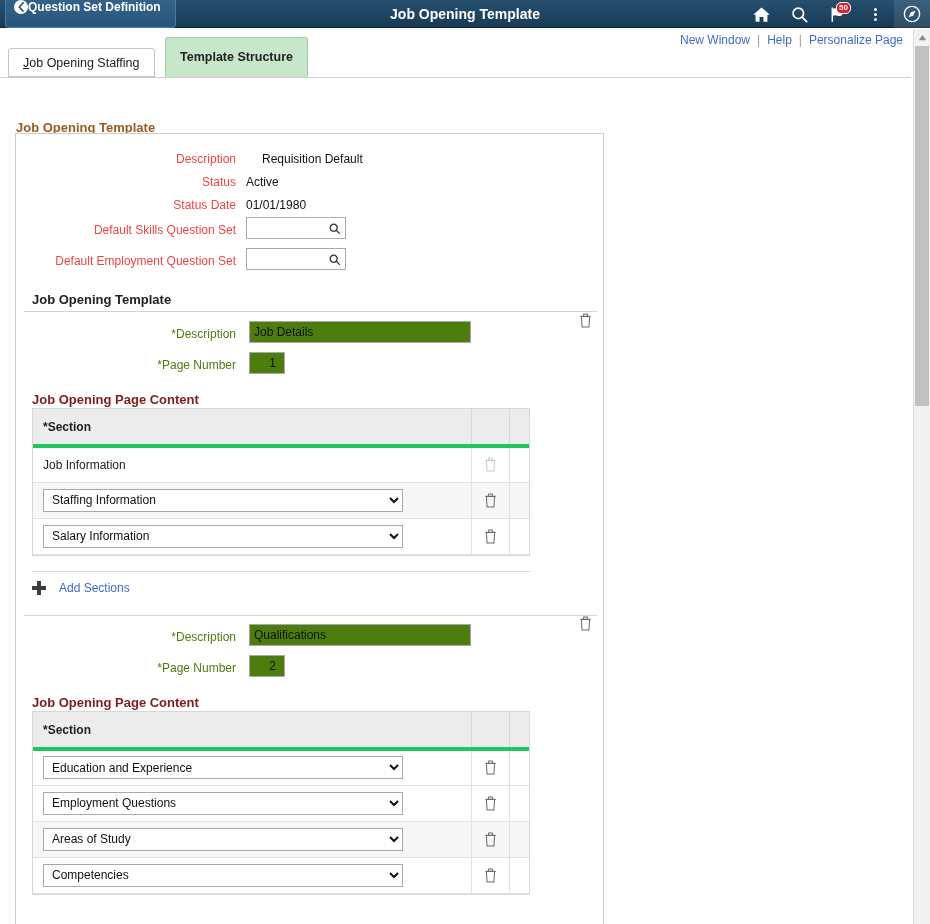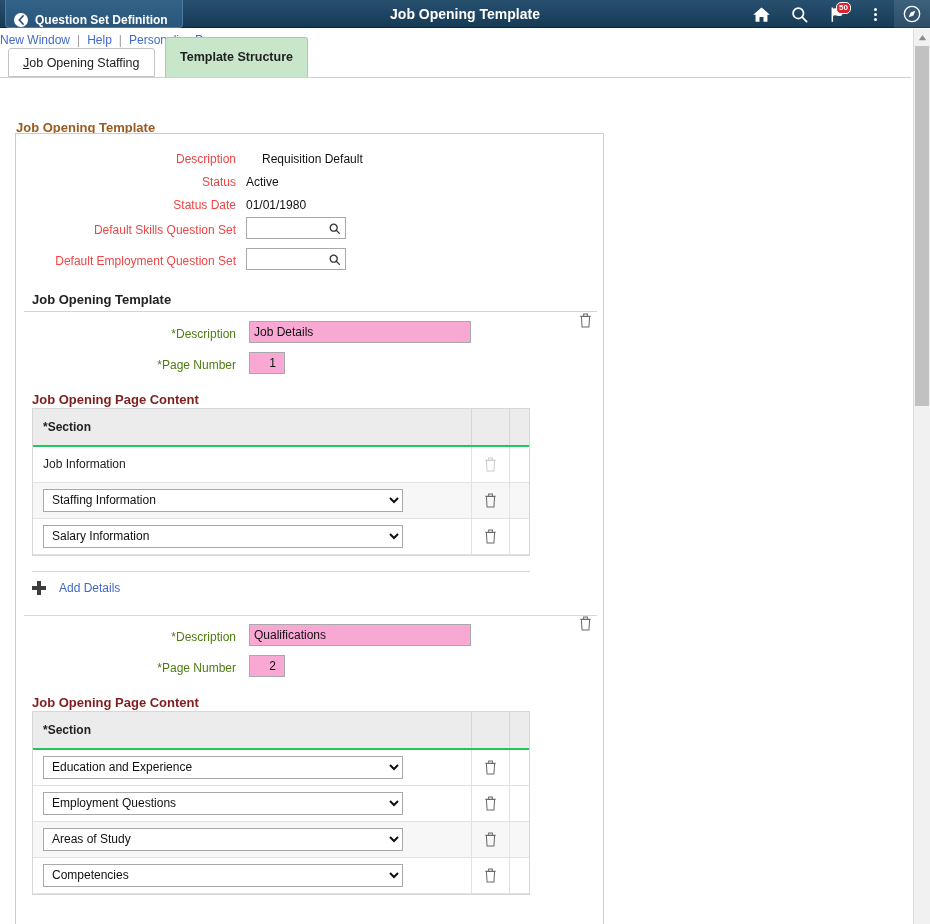--- a/index.html
+++ b/index.html
@@ -14,21 +14,21 @@
   
   .header {
     position: absolute; top: 0; left: 0;
     width: 930px; height: 28px;
     background: linear-gradient(180deg, #27506f 0%, #1e4461 55%, #173b56 100%);
     border-bottom: 1px solid #0d2336;
   }
   .back-btn {
     position: absolute; left: 5px; top: 0px;
     height: 28px; padding: 0 14px 0 8px;
-    display: flex; align-items: flex-end; gap: 7px;
+    display: flex; align-items: flex-start; 
     background: linear-gradient(180deg, #336288 0%, #2a557a 100%);
     border: 1px solid #4a7ba0;
     border-top: none;
     border-radius: 0 0 4px 4px;
     color: #ffffff;
     font-size: 12px; font-weight: bold;
     white-space: nowrap;
     cursor: pointer;
   }
   .chev-circle {
@@ -66,21 +66,21 @@
     padding: 0 2px; line-height: 1;
   }
   .dots { display: flex; flex-direction: column; gap: 2px; }
   .dots i { width: 3px; height: 3px; background: #fff; border-radius: 50%; display: block; }
 
   
   .subhdr {
     position: absolute; top: 29px; left: 0;
     width: 911px; height: 22px;
     background: #ffffff;
-    display: flex; align-items: center; justify-content: flex-start;
+    display: flex; align-items: center; justify-content: flex-end;
     padding-right: 8px;
     font-size: 12px;
   }
   .subhdr a { color: #4169c9; text-decoration: none; cursor: pointer; }
   .sep { color: #999; margin: 0 7px; }
 
   
   .tabs {
     position: absolute; top: 48px; left: 0;
     width: 911px; height: 30px;
@@ -167,21 +167,21 @@
 
   .req-label {
     position: absolute; text-align: right;
     font-size: 12px; color: #4d7c0f;
     width: 220px; left: 0;
   }
   input.txt {
     position: absolute;
     height: 22px;
     border: 1px solid #a9a9a9;
-    background: #f9a8d4;
+    background: #4d7c0f;
     font-family: "Liberation Sans", sans-serif;
     font-size: 12px;
     color: #111;
     padding: 0 4px;
     outline: none;
   }
   input.num { text-align: right; padding-right: 8px; }
 
   .trash-btn {
     position: absolute;
@@ -200,21 +200,21 @@
   .grid {
     position: absolute;
     border: 1px solid #d7d7d7;
     border-collapse: collapse;
     background: #fff;
   }
   .grid table { border-collapse: collapse; width: 100%; }
   .grid th {
     background: #ececec;
     border-right: 1px solid #d7d7d7;
-    border-bottom: 2px solid #22c55e;
+    border-bottom: 4px solid #22c55e;
     font-size: 12px; font-weight: bold; color: #222;
     text-align: left;
     padding: 0 10px;
     height: 37px;
   }
   .grid td {
     border-right: 1px solid #e2e2e2;
     border-bottom: 1px solid #e2e2e2;
     height: 36px;
     padding: 0 10px;
@@ -441,21 +441,21 @@
             <td class="c-pad"></td>
           </tr>
         </tbody>
       </table>
     </div>
 
     <div class="hrule" style="left:16px; top:437px; width:498px;"></div>
 
     <div class="addrow" style="left:16px; top:447px;">
       <span class="plus-icon"></span>
-      <a class="addlink">Add Details</a>
+      <a class="addlink">Add Sections</a>
     </div>
 
     <div class="hrule" style="left:8px; top:481px; width:573px;"></div>
 
     <div class="req-label" style="top:496px;">*Description</div>
     <input class="txt" style="left: 233px; top: 490px; width: 222px;" value="Qualifications">
 
     <div class="req-label" style="top:527px;">*Page Number</div>
     <input class="txt num" style="left: 233px; top: 521px; width: 36px;" value="2">
 

